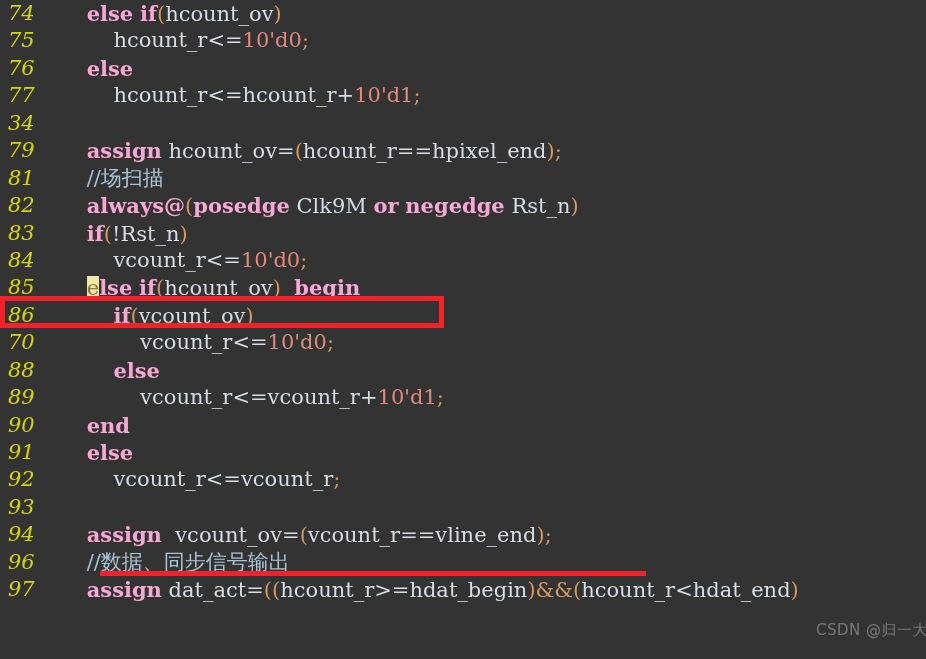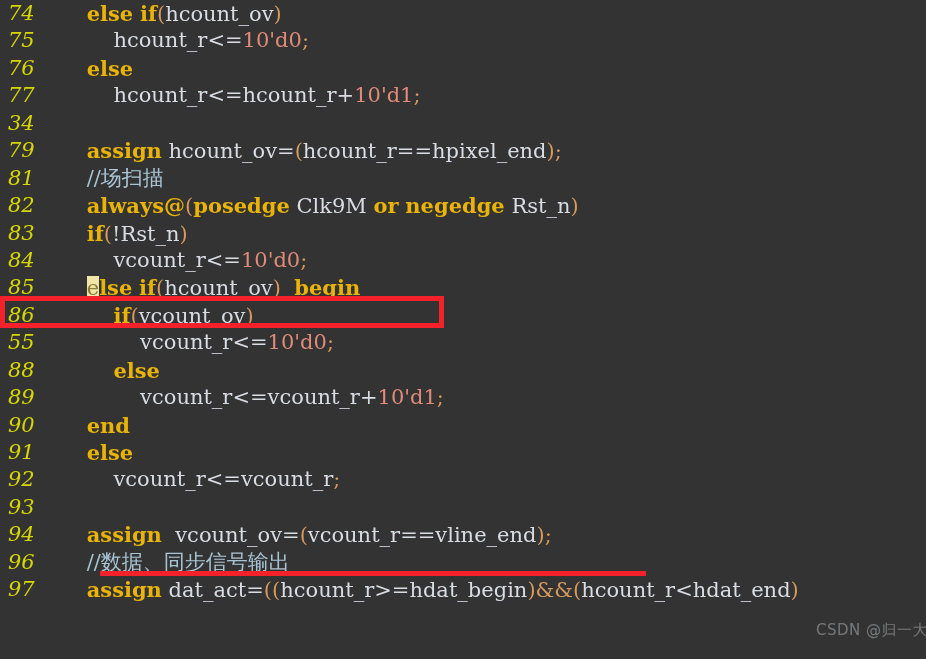--- a/index.html
+++ b/index.html
@@ -53,21 +53,21 @@
 
   .code {
     display: inline-block;
     vertical-align: top;
     font-size: 21px;
     color: #d5d8dc;
     font-family: "DejaVu Serif", "Liberation Serif", serif;
   }
 
   
-  .kw   { color: #eab308; font-weight: bold; }      
+  .kw   { color: #f9a8d4; font-weight: bold; }      
   .id   { color: #d8dce3; }                          
   .num  { color: #e08b7a; }                          
   .pun  { color: #d89a5c; }                          
   .op   { color: #d8dce3; }                          
   .cmt  { color: #a8c4d4; }                          
   .plain{ color: #d8dce3; }
 
   
   .cursor-char {
     background: #f0e6a8;
@@ -121,21 +121,21 @@
       <div class="line"><span class="gutter">76</span><span class="code"><span class="plain">    </span><span class="kw">else</span></span></div>
       <div class="line"><span class="gutter">77</span><span class="code"><span class="plain">        </span><span class="id">hcount_r</span><span class="op">&lt;=</span><span class="id">hcount_r</span><span class="op">+</span><span class="num">10'd1</span><span class="pun">;</span></span></div>
       <div class="line"><span class="gutter">34</span><span class="code"></span></div>
       <div class="line"><span class="gutter">79</span><span class="code"><span class="plain">    </span><span class="kw">assign</span><span class="plain"> </span><span class="id">hcount_ov</span><span class="op">=</span><span class="pun">(</span><span class="id">hcount_r</span><span class="op">==</span><span class="id">hpixel_end</span><span class="pun">)</span><span class="pun">;</span></span></div>
       <div class="line"><span class="gutter">81</span><span class="code"><span class="plain">    </span><span class="cmt">//场扫描</span></span></div>
       <div class="line"><span class="gutter">82</span><span class="code"><span class="plain">    </span><span class="kw">always@</span><span class="pun">(</span><span class="kw">posedge</span><span class="plain"> </span><span class="id">Clk9M</span><span class="plain"> </span><span class="kw">or</span><span class="plain"> </span><span class="kw">negedge</span><span class="plain"> </span><span class="id">Rst_n</span><span class="pun">)</span></span></div>
       <div class="line"><span class="gutter">83</span><span class="code"><span class="plain">    </span><span class="kw">if</span><span class="pun">(</span><span class="op">!</span><span class="id">Rst_n</span><span class="pun">)</span></span></div>
       <div class="line"><span class="gutter">84</span><span class="code"><span class="plain">        </span><span class="id">vcount_r</span><span class="op">&lt;=</span><span class="num">10'd0</span><span class="pun">;</span></span></div>
       <div class="line"><span class="gutter">85</span><span class="code"><span class="plain">    </span><span class="cursor-char">e</span><span class="kw">lse</span><span class="plain"> </span><span class="kw">if</span><span class="pun">(</span><span class="id">hcount_ov</span><span class="pun">)</span><span class="plain">  </span><span class="kw">begin</span></span></div>
       <div class="line"><span class="gutter">86</span><span class="code"><span class="plain">        </span><span class="kw">if</span><span class="pun">(</span><span class="id">vcount_ov</span><span class="pun">)</span></span></div>
-      <div class="line"><span class="gutter">55</span><span class="code"><span class="plain">            </span><span class="id">vcount_r</span><span class="op">&lt;=</span><span class="num">10'd0</span><span class="pun">;</span></span></div>
+      <div class="line"><span class="gutter">70</span><span class="code"><span class="plain">            </span><span class="id">vcount_r</span><span class="op">&lt;=</span><span class="num">10'd0</span><span class="pun">;</span></span></div>
       <div class="line"><span class="gutter">88</span><span class="code"><span class="plain">        </span><span class="kw">else</span></span></div>
       <div class="line"><span class="gutter">89</span><span class="code"><span class="plain">            </span><span class="id">vcount_r</span><span class="op">&lt;=</span><span class="id">vcount_r</span><span class="op">+</span><span class="num">10'd1</span><span class="pun">;</span></span></div>
       <div class="line"><span class="gutter">90</span><span class="code"><span class="plain">    </span><span class="kw">end</span></span></div>
       <div class="line"><span class="gutter">91</span><span class="code"><span class="plain">    </span><span class="kw">else</span></span></div>
       <div class="line"><span class="gutter">92</span><span class="code"><span class="plain">        </span><span class="id">vcount_r</span><span class="op">&lt;=</span><span class="id">vcount_r</span><span class="pun">;</span></span></div>
       <div class="line"><span class="gutter">93</span><span class="code"></span></div>
       <div class="line"><span class="gutter">94</span><span class="code"><span class="plain">    </span><span class="kw">assign</span><span class="plain">  </span><span class="id">vcount_ov</span><span class="op">=</span><span class="pun">(</span><span class="id">vcount_r</span><span class="op">==</span><span class="id">vline_end</span><span class="pun">)</span><span class="pun">;</span></span></div>
       <div class="line"><span class="gutter">96</span><span class="code"><span class="plain">    </span><span class="cmt">//数据、同步信号输出</span></span></div>
       <div class="line"><span class="gutter">97</span><span class="code"><span class="plain">    </span><span class="kw">assign</span><span class="plain"> </span><span class="id">dat_act</span><span class="op">=</span><span class="pun">(</span><span class="pun">(</span><span class="id">hcount_r</span><span class="op">&gt;=</span><span class="id">hdat_begin</span><span class="pun">)</span><span class="pun">&amp;&amp;</span><span class="pun">(</span><span class="id">hcount_r</span><span class="op">&lt;</span><span class="id">hdat_end</span><span class="pun">)</span></span></div>
     </div>

